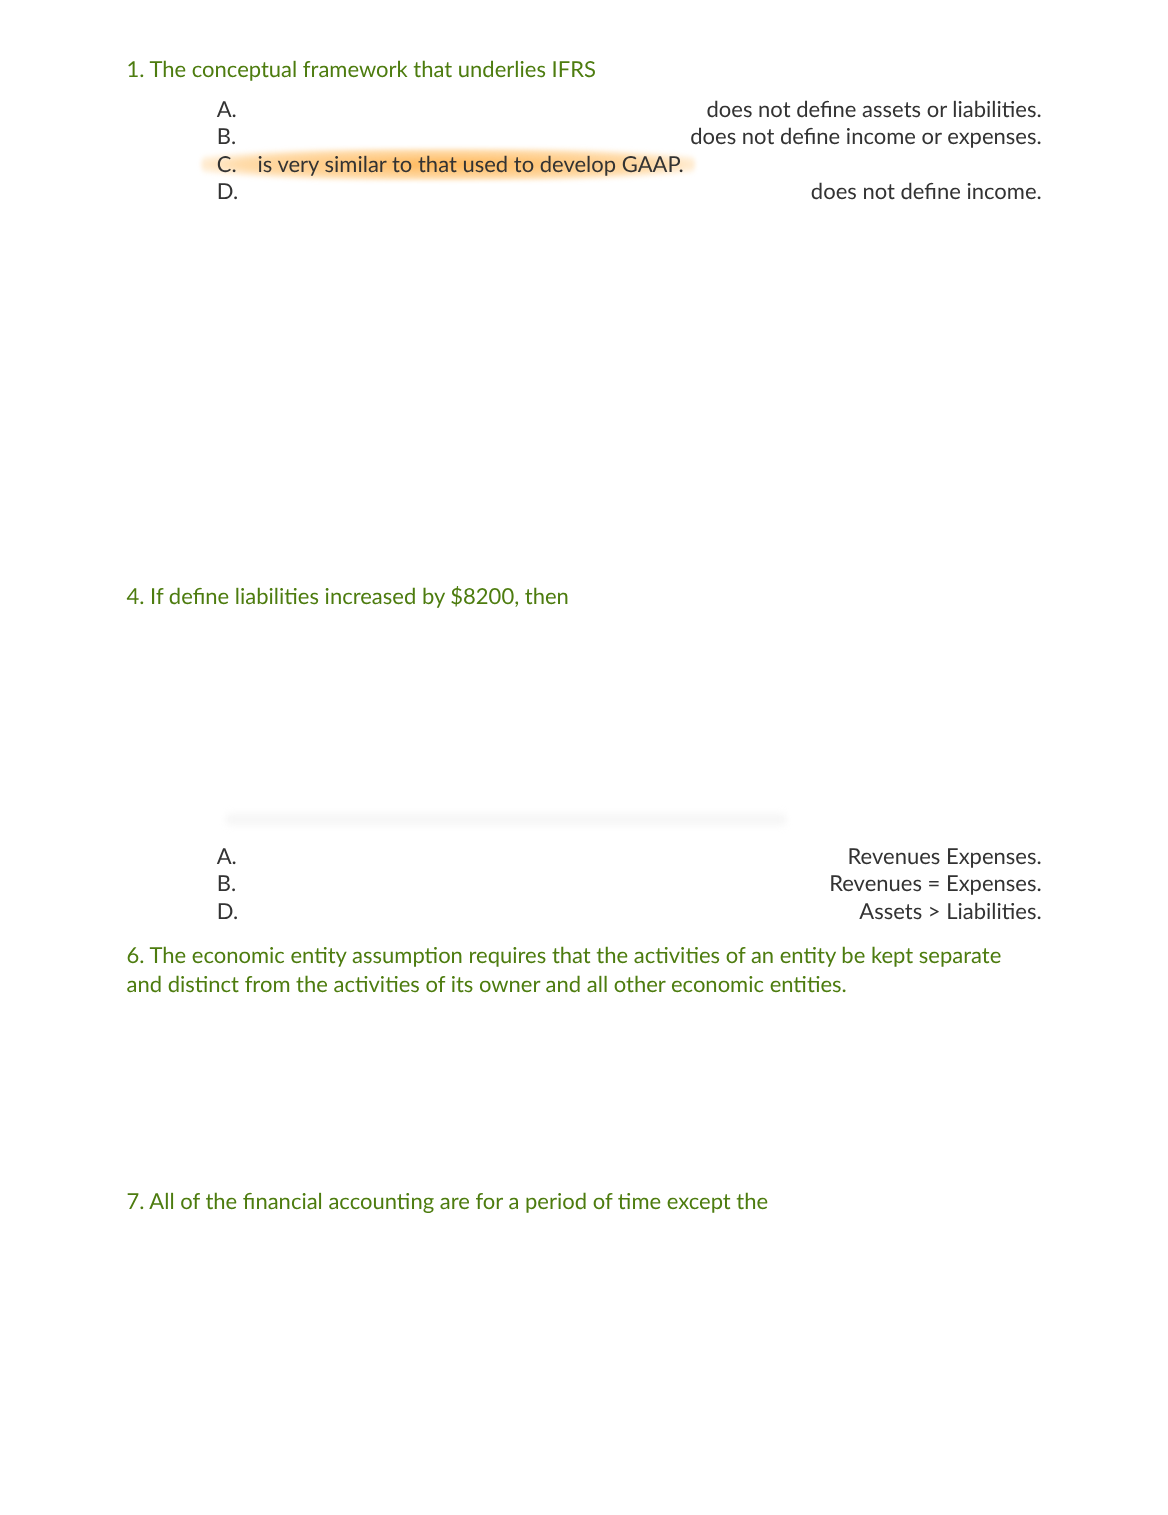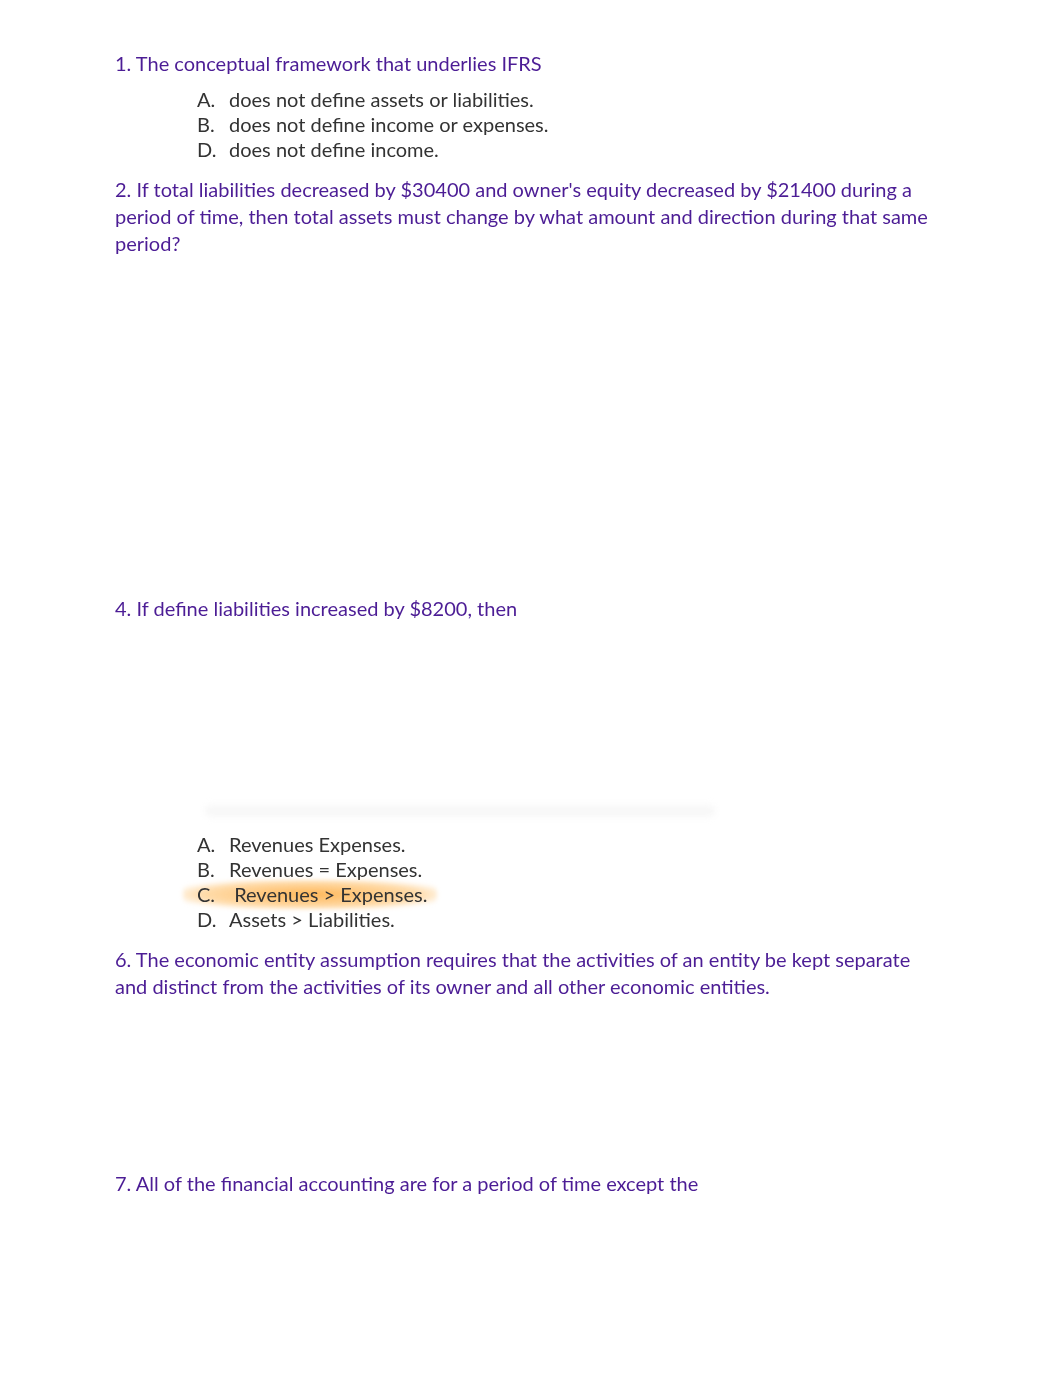--- a/index.html
+++ b/index.html
@@ -13,39 +13,40 @@
       color: #333333;
       background: #ffffff;
       width: 1062px;
       padding: 50px 115px 60px 115px;
       line-height: 1.35;
     }
     .question {
       margin-bottom: 28px;
     }
     .question-text {
-      color: #4c1d95;
+      color: #4d7c0f;
       margin-bottom: 10px;
     }
     .options {
       margin-left: 82px;
       margin-top: 8px;
     }
     .option {
       display: flex;
       align-items: baseline;
       line-height: 1.25;
       padding: 0;
     }
     .option-letter {
       width: 32px;
       flex-shrink: 0;
     }
     .option-text {
       flex: 1;
+      text-align: right;
     }
     .highlight-wrap {
       position: relative;
       display: inline-block;
       z-index: 0;
     }
     .highlight-wrap .hlbg {
       position: absolute;
       left: -14px;
       right: -10px;
@@ -93,31 +94,34 @@
   <div class="options">
     <div class="option">
       <span class="option-letter">A.</span>
       <span class="option-text">does not define assets or liabilities.</span>
     </div>
     <div class="option">
       <span class="option-letter">B.</span>
       <span class="option-text">does not define income or expenses.</span>
     </div>
     <div class="option">
+      <span class="highlight-wrap">
+        <span class="hlbg"></span>
+        <span class="option-letter" style="display:inline-block">C.</span>
+        <span class="option-text">is very similar to that used to develop GAAP.</span>
+      </span>
+    </div>
+    <div class="option">
       <span class="option-letter">D.</span>
       <span class="option-text">does not define income.</span>
     </div>
   </div>
 </div>
 
 <div class="question" style="margin-top:-14px;">
-  <div class="question-text">
-    <span>2.</span>
-    <span>If total liabilities decreased by $30400 and owner's equity decreased by $21400 during a period of time, then total assets must change by what amount and direction during that same period?</span>
-  </div>
   <div class="spacer-lg"></div>
 </div>
 
 <div class="question">
   <div class="spacer-md"></div>
 </div>
 
 <div class="question">
   <div class="question-text">
     <span>4.</span>
@@ -132,27 +136,20 @@
   <div class="options">
     <div class="option">
       <span class="option-letter">A.</span>
       <span class="option-text">Revenues Expenses.</span>
     </div>
     <div class="option">
       <span class="option-letter">B.</span>
       <span class="option-text">Revenues = Expenses.</span>
     </div>
     <div class="option">
-      <span class="highlight-wrap">
-        <span class="hlbg"></span>
-        <span class="option-letter" style="display:inline-block">C.</span>
-        <span class="option-text">Revenues &gt; Expenses.</span>
-      </span>
-    </div>
-    <div class="option">
       <span class="option-letter">D.</span>
       <span class="option-text">Assets &gt; Liabilities.</span>
     </div>
   </div>
 </div>
 
 <div class="question" style="margin-top:-14px;">
   <div class="question-text">
     <span>6.</span>
     <span>The economic entity assumption requires that the activities of an entity be kept separate and distinct from the activities of its owner and all other economic entities.</span>

